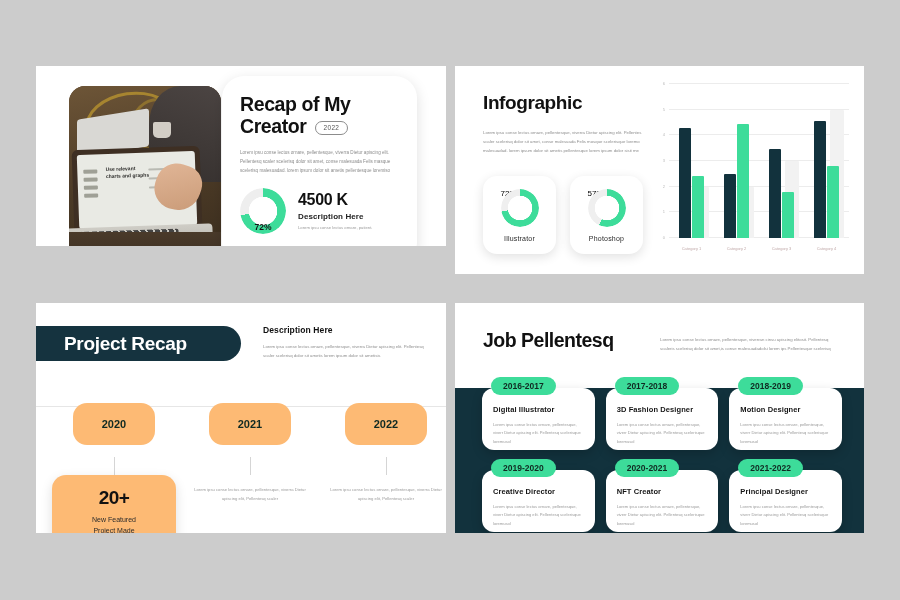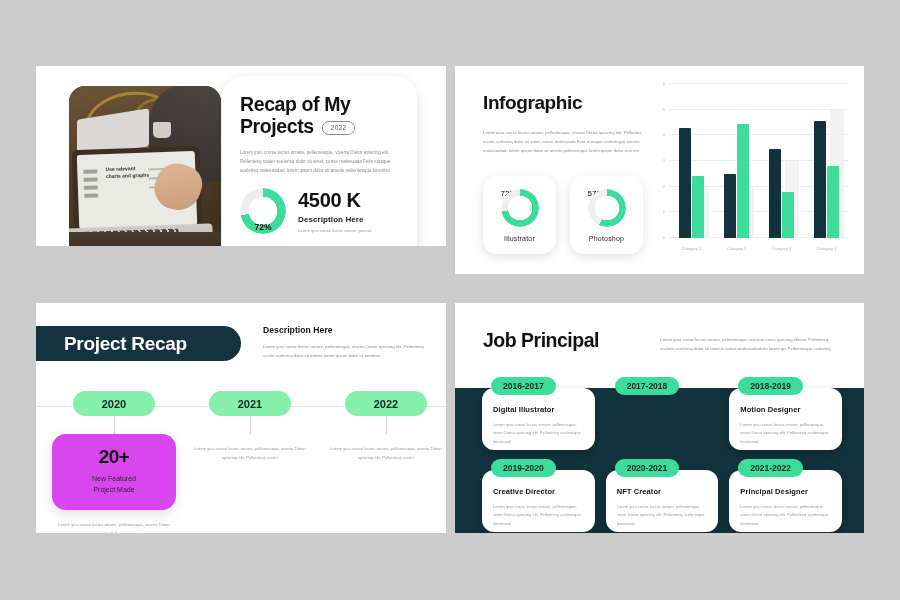--- a/index.html
+++ b/index.html
@@ -116,21 +116,21 @@
   .s1-badge {
     border: 1px solid #8c8c8c; border-radius: 12px;
     font-size: 6.5px; color: #555; padding: 2.5px 8px; margin-bottom: 3px;
     white-space: nowrap; letter-spacing:.3px;
   }
   .s1-body {
     margin-top: 10px; font-size: 4.6px; line-height: 2.05; color: #8d8d8d;
     width: 163px;
   }
   .s1-stats { margin-top: 12px; display: flex; align-items: center; gap: 12px; }
-  .s1-num { font-size: 20px; font-weight: 800; color: #111; letter-spacing:-.3px; }
+  .s1-num { font-size: 16px; font-weight: 800; color: #111; letter-spacing:-.3px; }
   .s1-desc { font-size: 8px; font-weight: 700; color: #222; margin-top: 3px; letter-spacing:.1px;}
   .s1-sub { font-size: 4.2px; color: #9b9b9b; margin-top: 4px; }
 
   
   .donut { position: relative; }
   .donut .hole {
     position: absolute; inset: 0; display: flex;
     align-items: center; justify-content: center;
     font-weight: 800; color: #141414;
   }
@@ -188,27 +188,27 @@
   }
   .s3-desc { position: absolute; left: 227px; top: 22px; width: 165px; }
   .s3-desc-h { font-size: 8.5px; font-weight: 800; color: #111; letter-spacing:.1px;}
   .s3-desc-b { margin-top: 7px; font-size: 4.3px; line-height: 2.2; color: #8d8d8d; }
   .s3-line {
     position: absolute; left: 0; right: 0; top: 103px; height: 1px; background: #e6e6e6;
   }
   .s3-tl { position: absolute; left: 0; right: 0; top: 88px; height: 140px; }
   .tl-col { position: absolute; width: 124px; }
   .tl-year {
-    width: 82px; height: 25px; margin: 0 auto; background: #86efac;
+    width: 82px; height: 42px; margin: 12px auto; background: #fdba74;
     border-radius: 14px; display: flex; align-items: center; justify-content: center;
     font-size: 11px; font-weight: 700; color: #102a22; position: relative; z-index: 2;
   }
   .tl-stem { width: 1px; height: 18px; background: #d5d5d5; margin: 0 auto; }
   .tl-card {
-    background: #d946ef; border-radius: 14px; box-shadow: 0 4px 12px rgba(0,0,0,.13);
+    background: #fdba74; border-radius: 14px; box-shadow: 0 4px 12px rgba(0,0,0,.13);
     padding: 12px 8px 14px; text-align: center; height: 76px;
   }
   .tl-big { font-size: 19px; font-weight: 800; color: #111; letter-spacing: -.5px; }
   .tl-cap { margin-top: 6px; font-size: 7px; line-height: 1.5; color: #2b2b2b; }
   .tl-note {
     margin-top: 11px; font-size: 4.2px; line-height: 2.1; color: #9b9b9b;
     text-align: center; padding: 0 6px;
   }
 
   
@@ -274,21 +274,21 @@
         <div class="ph-trackpad"></div>
       </div>
       <div class="ph-hand1"></div>
       <div class="ph-hand2"></div>
       <div class="ph-table"></div>
     </div>
 
     <div class="s1-card">
       <div class="s1-title">Recap of My</div>
       <div class="s1-titlerow">
-        <div class="s1-title">Projects</div>
+        <div class="s1-title">Creator</div>
         <div class="s1-badge">2022</div>
       </div>
       <div class="s1-body">Lorem ipsu conse lectus ornare, pellentesque, viverra Dietur apiscing elit. Pellentesq scaler scelerisq dolor sit amet, conse malesuada Felis masque scelerisq malesuadad. lorem ipsum dolor sit ametis pellentesque loremiso</div>
       <div class="s1-stats">
         <div class="donut" style="width:46px;height:46px;border-radius:50%;
                     background:conic-gradient(#3ddc9a 0 72%, #eeeeee 72% 100%);
                     -webkit-mask:radial-gradient(circle,transparent 14px,#000 14.5px);
                     mask:radial-gradient(circle,transparent 14px,#000 14.5px);"></div>
         <div class="donut" style="position:absolute;left:18px;top:128px;width:46px;height:46px;">
           <div class="hole" style="font-size:8.5px;">72%</div>
@@ -413,32 +413,36 @@
         <div class="tl-col" style="left: 288px;">
           <div class="tl-year">2022</div>
           <div class="tl-stem"></div>
           <div class="tl-note">Lorem ipsu conse lectus ornare, pellentesque, viverra Dietur apiscing elit, Pellentesq scaler</div>
         </div>
       </div>
   </div>
 
   <div class="slide" id="slide-4">
     <div class="s4-navy"></div>
-    <div class="s4-title">Job Principal</div>
+    <div class="s4-title">Job Pellentesq</div>
     <div class="s4-body">Lorem ipsu conse lectus ornare, pellentesque, viverran cinsu apiscing elitosit. Pellentesq scaleris scelerisq dolor sit amet,is conse malesuadadolsi lorem ips Pellentesque scelerisq</div>
     <div class="s4-grid" id="s4-grid">
         <div class="jc">
           <div class="jc-pill">2016-2017</div>
           <div class="jc-card">
             <div class="jc-role">Digital Illustrator</div>
             <div class="jc-txt">Lorem ipsu conse lectus ornare, pellentesque, viverr Dietur apiscing elit. Pellentesq scelerisque loremusol</div>
           </div>
         </div>
         <div class="jc">
           <div class="jc-pill">2017-2018</div>
+          <div class="jc-card">
+            <div class="jc-role">3D Fashion Designer</div>
+            <div class="jc-txt">Lorem ipsu conse lectus ornare, pellentesque, viverr Dietur apiscing elit. Pellentesq scelerisque loremusol</div>
+          </div>
         </div>
         <div class="jc">
           <div class="jc-pill">2018-2019</div>
           <div class="jc-card">
             <div class="jc-role">Motion Designer</div>
             <div class="jc-txt">Lorem ipsu conse lectus ornare, pellentesque, viverr Dietur apiscing elit. Pellentesq scelerisque loremusol</div>
           </div>
         </div>
         <div class="jc">
           <div class="jc-pill">2019-2020</div>

